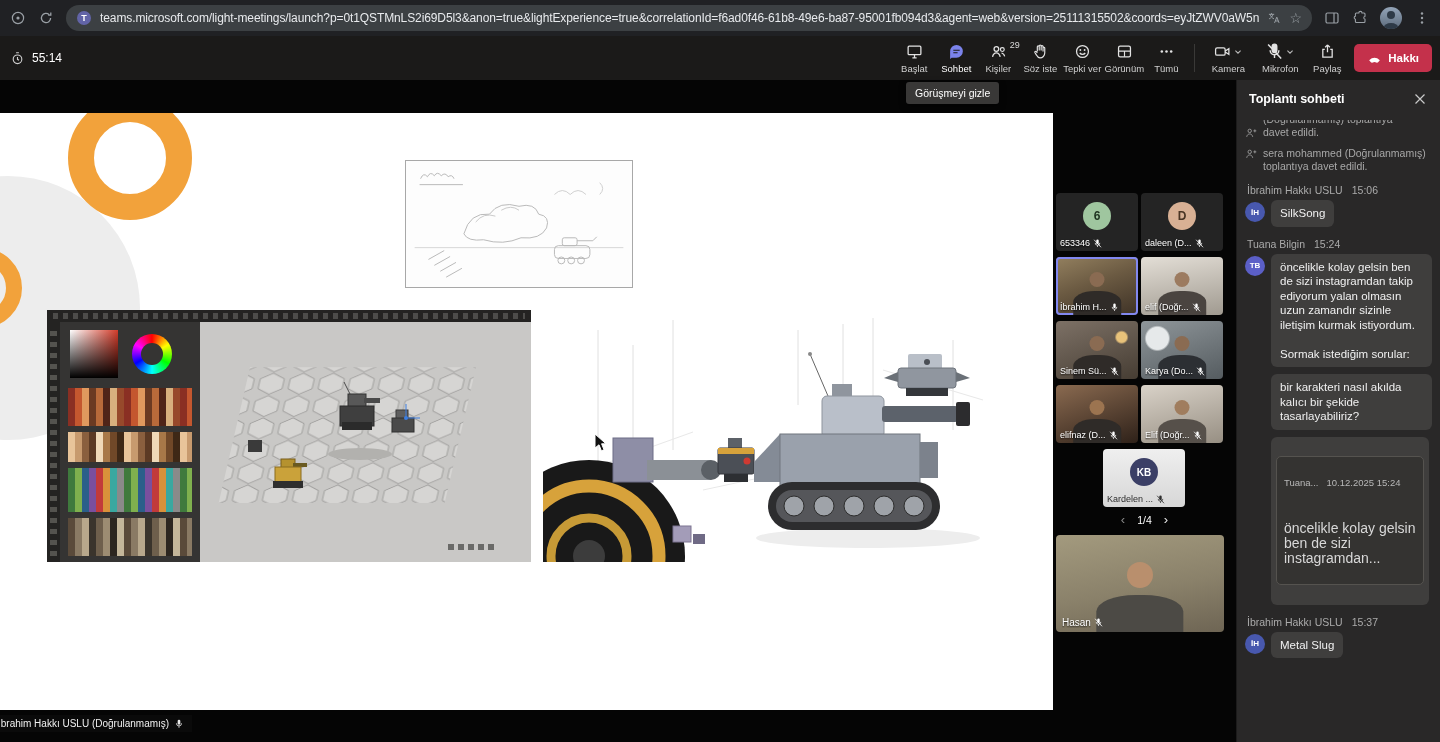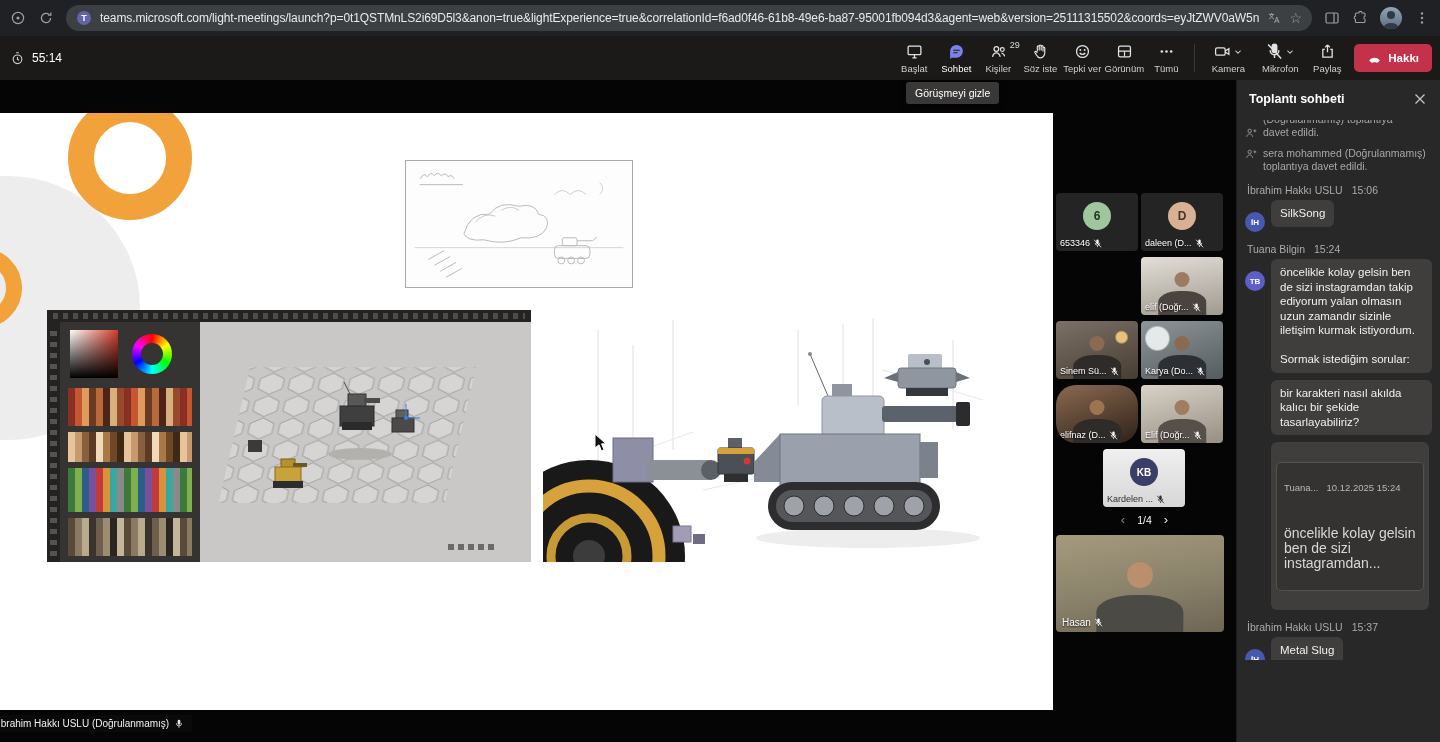--- a/index.html
+++ b/index.html
@@ -114,21 +114,21 @@
   .plabel span { white-space:nowrap; overflow:hidden; }
   .plabel .mic { width:9px; height:9px; flex:none; }
   .t-kb { background:linear-gradient(#efefef,#d7d7d7); }
   .t-kb .plabel { color:#2e2e2e; text-shadow:none; }
   .v-ibr { background:linear-gradient(160deg,#93805f,#6b5a42 45%,#3e3226); }
   .v-elif { background:linear-gradient(170deg,#e3ded6,#a09a90); --skin:#9c7b60; --shirt:#4a4440; }
   .v-sinem { background:radial-gradient(circle at 80% 28%,#e8c27a 0 5px,rgba(0,0,0,0) 7px),
     linear-gradient(160deg,#7d7166,#463d33); }
   .v-karya { background:radial-gradient(circle at 20% 30%,#e6e9ea 0 11px,rgba(0,0,0,0) 13px),
     linear-gradient(160deg,#8f969a,#555c60); --shirt:#2c2f33; }
-  .v-elfn { background:linear-gradient(160deg,#8a6a50,#2e2119);border-radius:20px; --skin:#9c7450; }
+  .v-elfn { background:linear-gradient(160deg,#8a6a50,#2e2119); --skin:#9c7450; }
   .v-elif2 { background:linear-gradient(165deg,#d9d2c8,#978f83); --skin:#a07d5e; --shirt:#56504a; }
   .v-hasan { background:linear-gradient(170deg,#a39a7e,#8a816a 55%,#6e6554); }
   .tile-hasan { width:168px; height:97px; }
   .tile-hasan .head { width:26px; height:26px; top:28%; background:#b98f6d; }
   .tile-hasan .torso { width:52%; height:38%; background:#4c4a45; }
   .tile-hasan .plabel { font-size:10px; left:6px; bottom:4px; }
   .pager { position:absolute; top:432px; left:0; width:100%; display:flex; align-items:center;
     justify-content:center; gap:12px; color:#fff; font-size:10.5px; }
   .pg-prev { color:#8a8a8a; font-size:13px; }
   .pg-next { color:#e8e8e8; font-size:13px; }
@@ -143,21 +143,21 @@
   .cmsgs { position:absolute; top:40px; left:0; right:0; bottom:82px; padding:0 8px;
     overflow:hidden; }
   .sys { display:flex; gap:6px; color:#a8a8a8; font-size:10.5px; line-height:13px; margin:8px 0; }
   .sys svg { width:12px; height:12px; flex:none; margin-top:1px; color:#a0a0a0; }
   .sysclip { height:6px; overflow:hidden; margin:0 0 0 18px; }
   .sysclip span { display:block; margin-top:-7px; color:#a8a8a8; font-size:10.5px; line-height:13px; }
   .ghdr { color:#ababab; font-size:10.5px; margin:11px 0 4px 2px; }
   .ghdr .tme { margin-left:9px; }
   .grow { display:flex; gap:6px; align-items:flex-start; }
   .avatarC { width:20px; height:20px; border-radius:50%; flex:none; color:#fff; font-size:8px;
-    font-weight:bold; display:flex; align-items:center; justify-content:center; margin-top:12px; }
+    font-weight:bold; display:flex; align-items:center; justify-content:center; margin-top:2px; }
   .av-ih { background:#4858ae; }
   .av-tb { background:#5b5fc7; }
   .bubbles { display:flex; flex-direction:column; gap:7px; align-items:flex-start; min-width:0; }
   .bubble { background:#3f3e3d; color:#f0f0f0; font-size:11.5px; line-height:14.5px;
     padding:6px 9px; border-radius:6px; max-width:162px; white-space:pre-line; }
   .bubble.qwrap { padding:5px; }
   .quote { border:1px solid #55534f; background:#343331; border-radius:5px; padding:4px 7px;
     width:148px; }
   .qhead { display:flex; gap:8px; font-size:9.5px; color:#b8b8b8; margin-bottom:16px; }
   .qauthor { white-space:nowrap; overflow:hidden; text-overflow:ellipsis; max-width:52px; }
@@ -512,20 +512,30 @@
     <div class="tile" style="left:88px;top:113px">
       <div class="pavatar pa-tan">D</div>
       <div class="plabel">
         <span>daleen (D...</span>
         <svg class="mic" viewBox="0 0 12 12">
             <use href="#i-mic-off"></use>
           </svg>
       </div>
     </div>
 
+    <div class="tile v-ibr sel" style="left:3px;top:177px">
+      <div class="head"></div>
+        <div class="torso"></div>
+      <div class="plabel">
+        <span>İbrahim H...</span>
+        <svg class="mic" viewBox="0 0 12 12">
+            <use href="#i-mic"></use>
+          </svg>
+      </div>
+    </div>
 
     <div class="tile v-elif" style="left:88px;top:177px">
       <div class="head"></div>
         <div class="torso"></div>
       <div class="plabel">
         <span>elif (Doğr...</span>
         <svg class="mic" viewBox="0 0 12 12">
             <use href="#i-mic-off"></use>
           </svg>
       </div>

